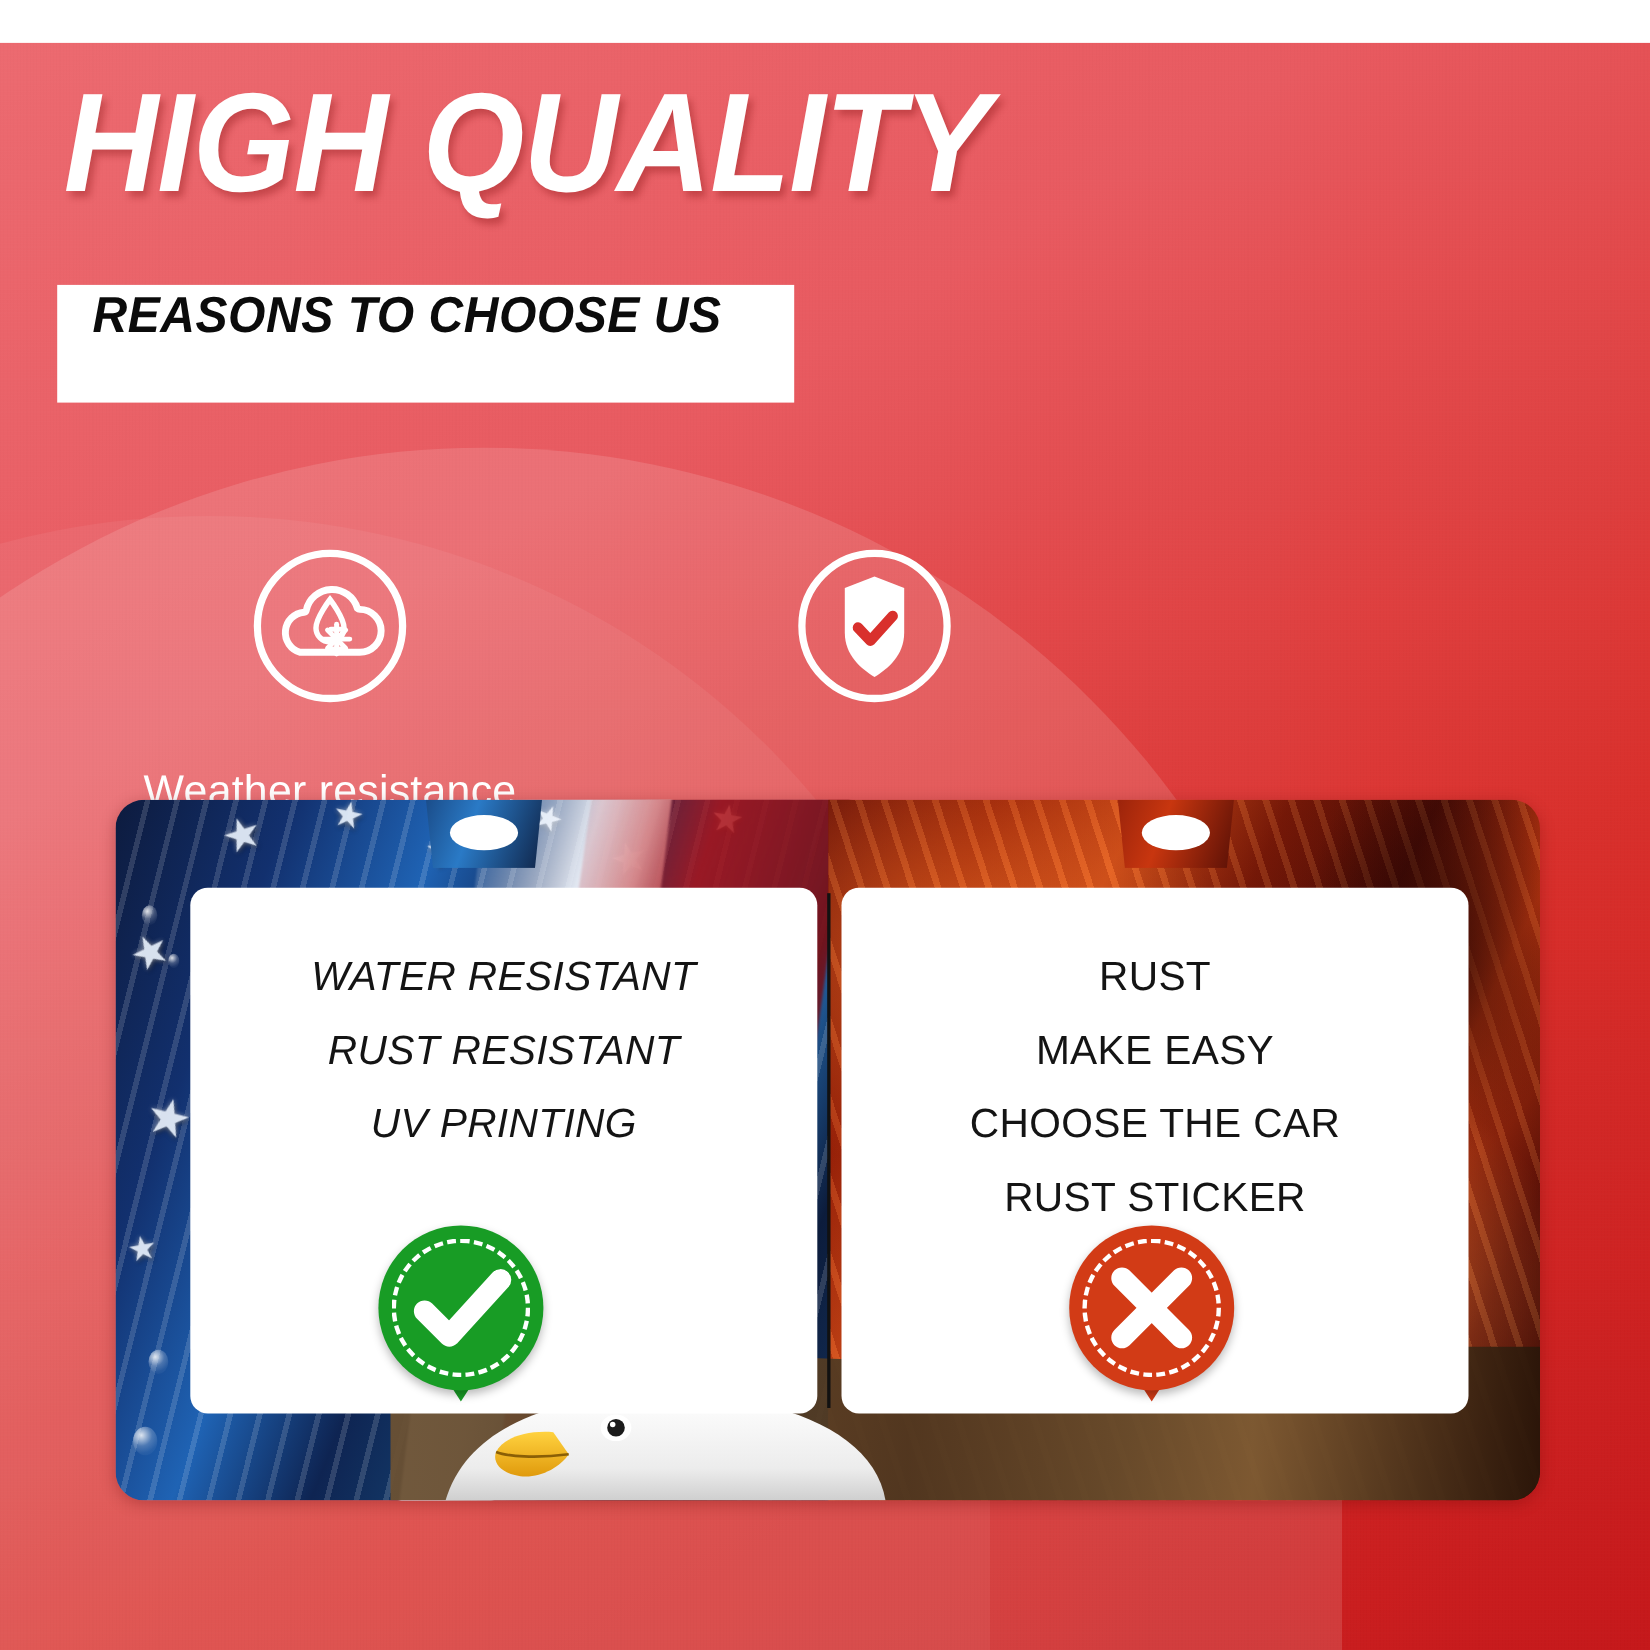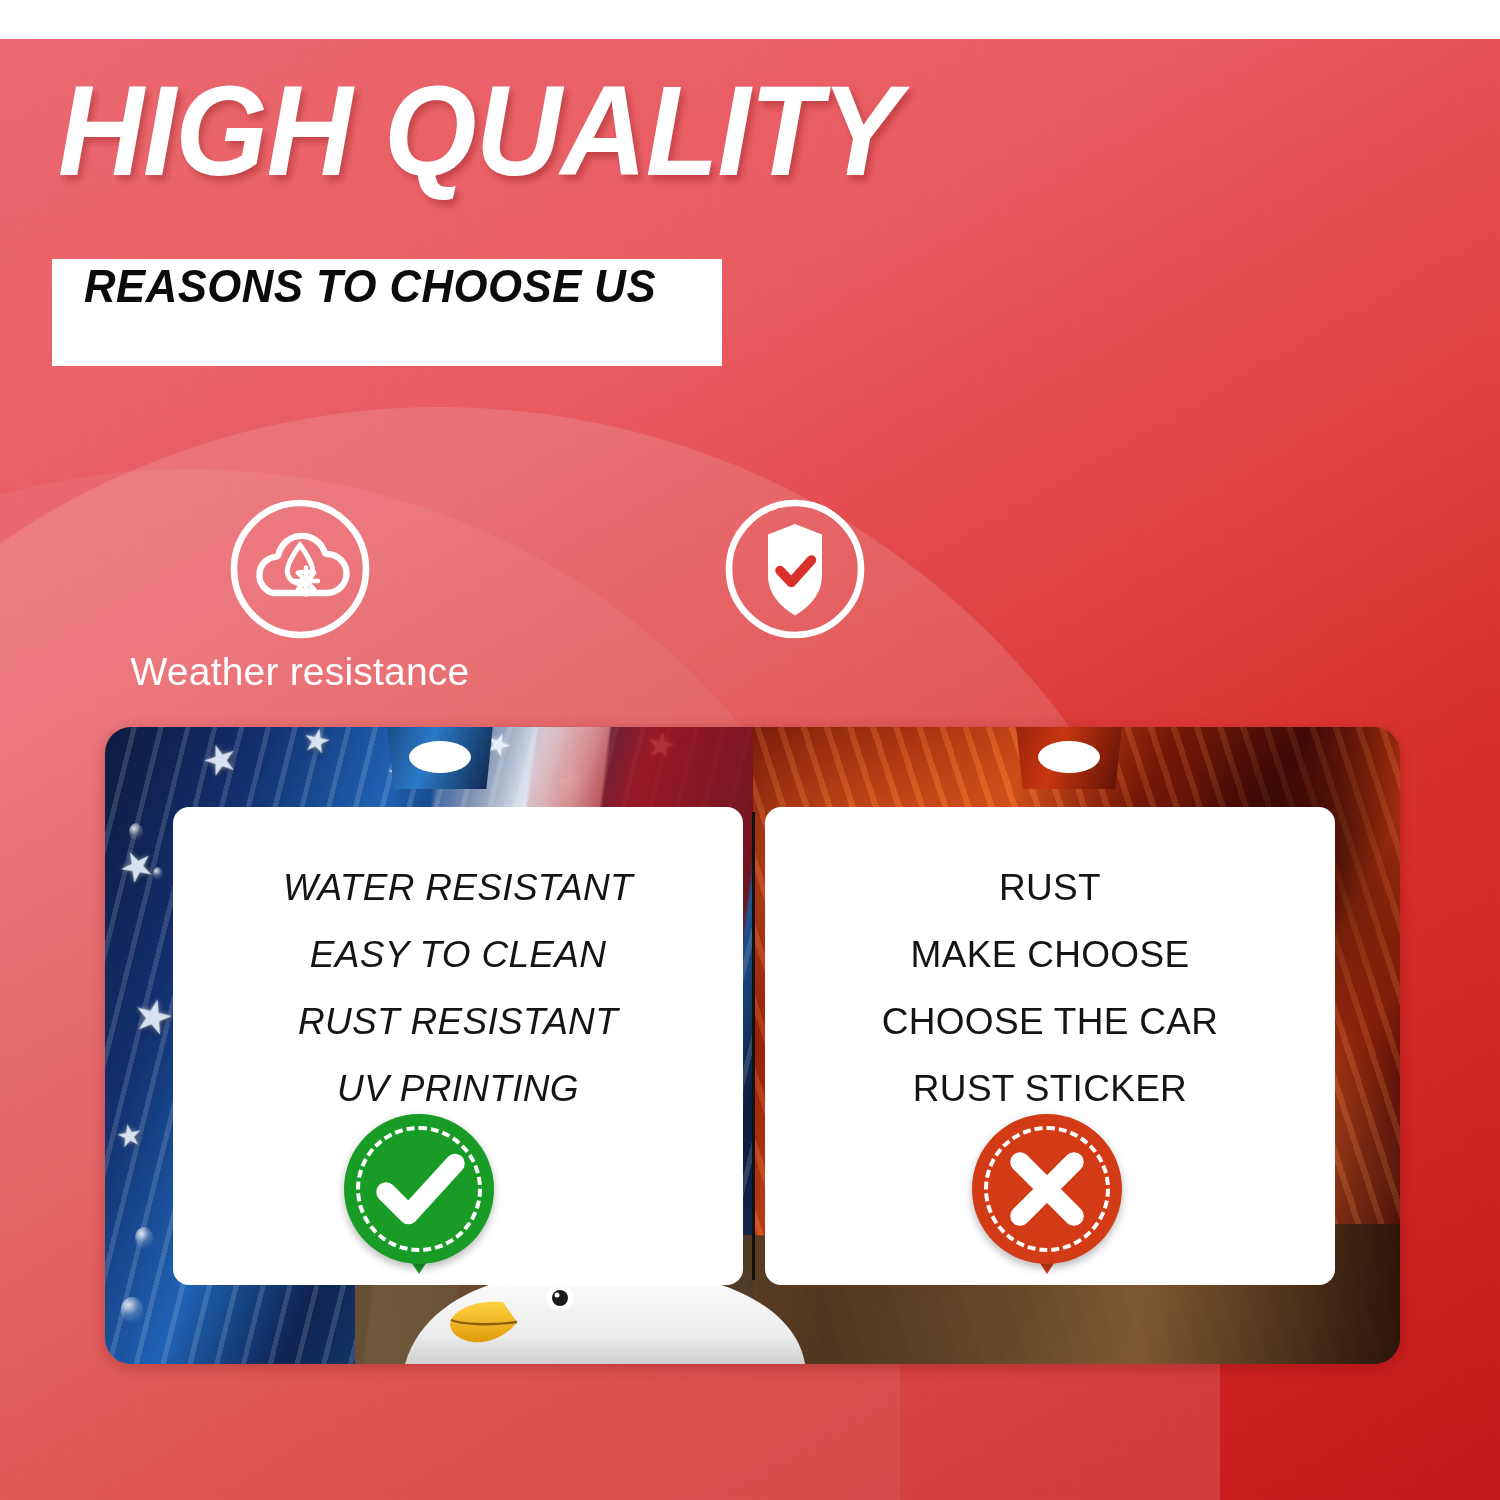--- a/index.html
+++ b/index.html
@@ -68,21 +68,21 @@
     white-space:nowrap;
   }
 
   
   .features{
     position:absolute;left:90px;top:455px;
     width:1330px;height:215px;
     display:flex;align-items:flex-start;
   }
   .feature{
-    display:flex;flex-direction:column;align-items:center;
+    display:flex;flex-direction:column;align-items:center;gap:48px;
   }
   .f1{width:420px;}
   .f2{width:370px;}
   .f3{width:430px;margin-left:70px;}
   .feature .icon-wrap{width:150px;height:150px;}
   .feature .flabel{
     margin-top:6px;
     font-size:39px;color:#ffffff;
     white-space:nowrap;
     letter-spacing:.2px;
@@ -358,30 +358,29 @@
         <ellipse cx="455" cy="74" rx="8" ry="8" fill="#1b1b1b"></ellipse>
         <ellipse cx="452" cy="71" rx="2.5" ry="2.5" fill="#fff"></ellipse>
         <path d="M398 78 C372 76 352 84 346 96 C342 106 352 116 368 118 C386 120 404 110 412 98 Z" fill="url(#bk)"></path>
         <path d="M346 96 C356 100 382 102 412 98" fill="none" stroke="#8a5f06" stroke-width="2.4"></path>
       </svg>
     </div>
 
     <div class="inner-white inner-left">
       <div class="col-list">
         <div class="row">WATER RESISTANT</div>
-        <div class="row">EASY TO CLEAN</div>
         <div class="row">RUST RESISTANT</div>
         <div class="row">UV PRINTING</div>
       </div>
     </div>
 
     <div class="inner-white inner-right">
       <div class="col-list">
         <div class="row">RUST</div>
-        <div class="row">MAKE CHOOSE</div>
+        <div class="row">MAKE EASY</div>
         <div class="row">CHOOSE THE CAR</div>
         <div class="row">RUST STICKER</div>
       </div>
     </div>
 
     <div class="divider"></div>
 
     <div class="tab" style="left:274px;">
       <div class="tab-shape" style="background:linear-gradient(110deg,#0f2a5c,#2a7ac6,#0d1c3c);"></div>
       <div class="tab-hole"></div>

